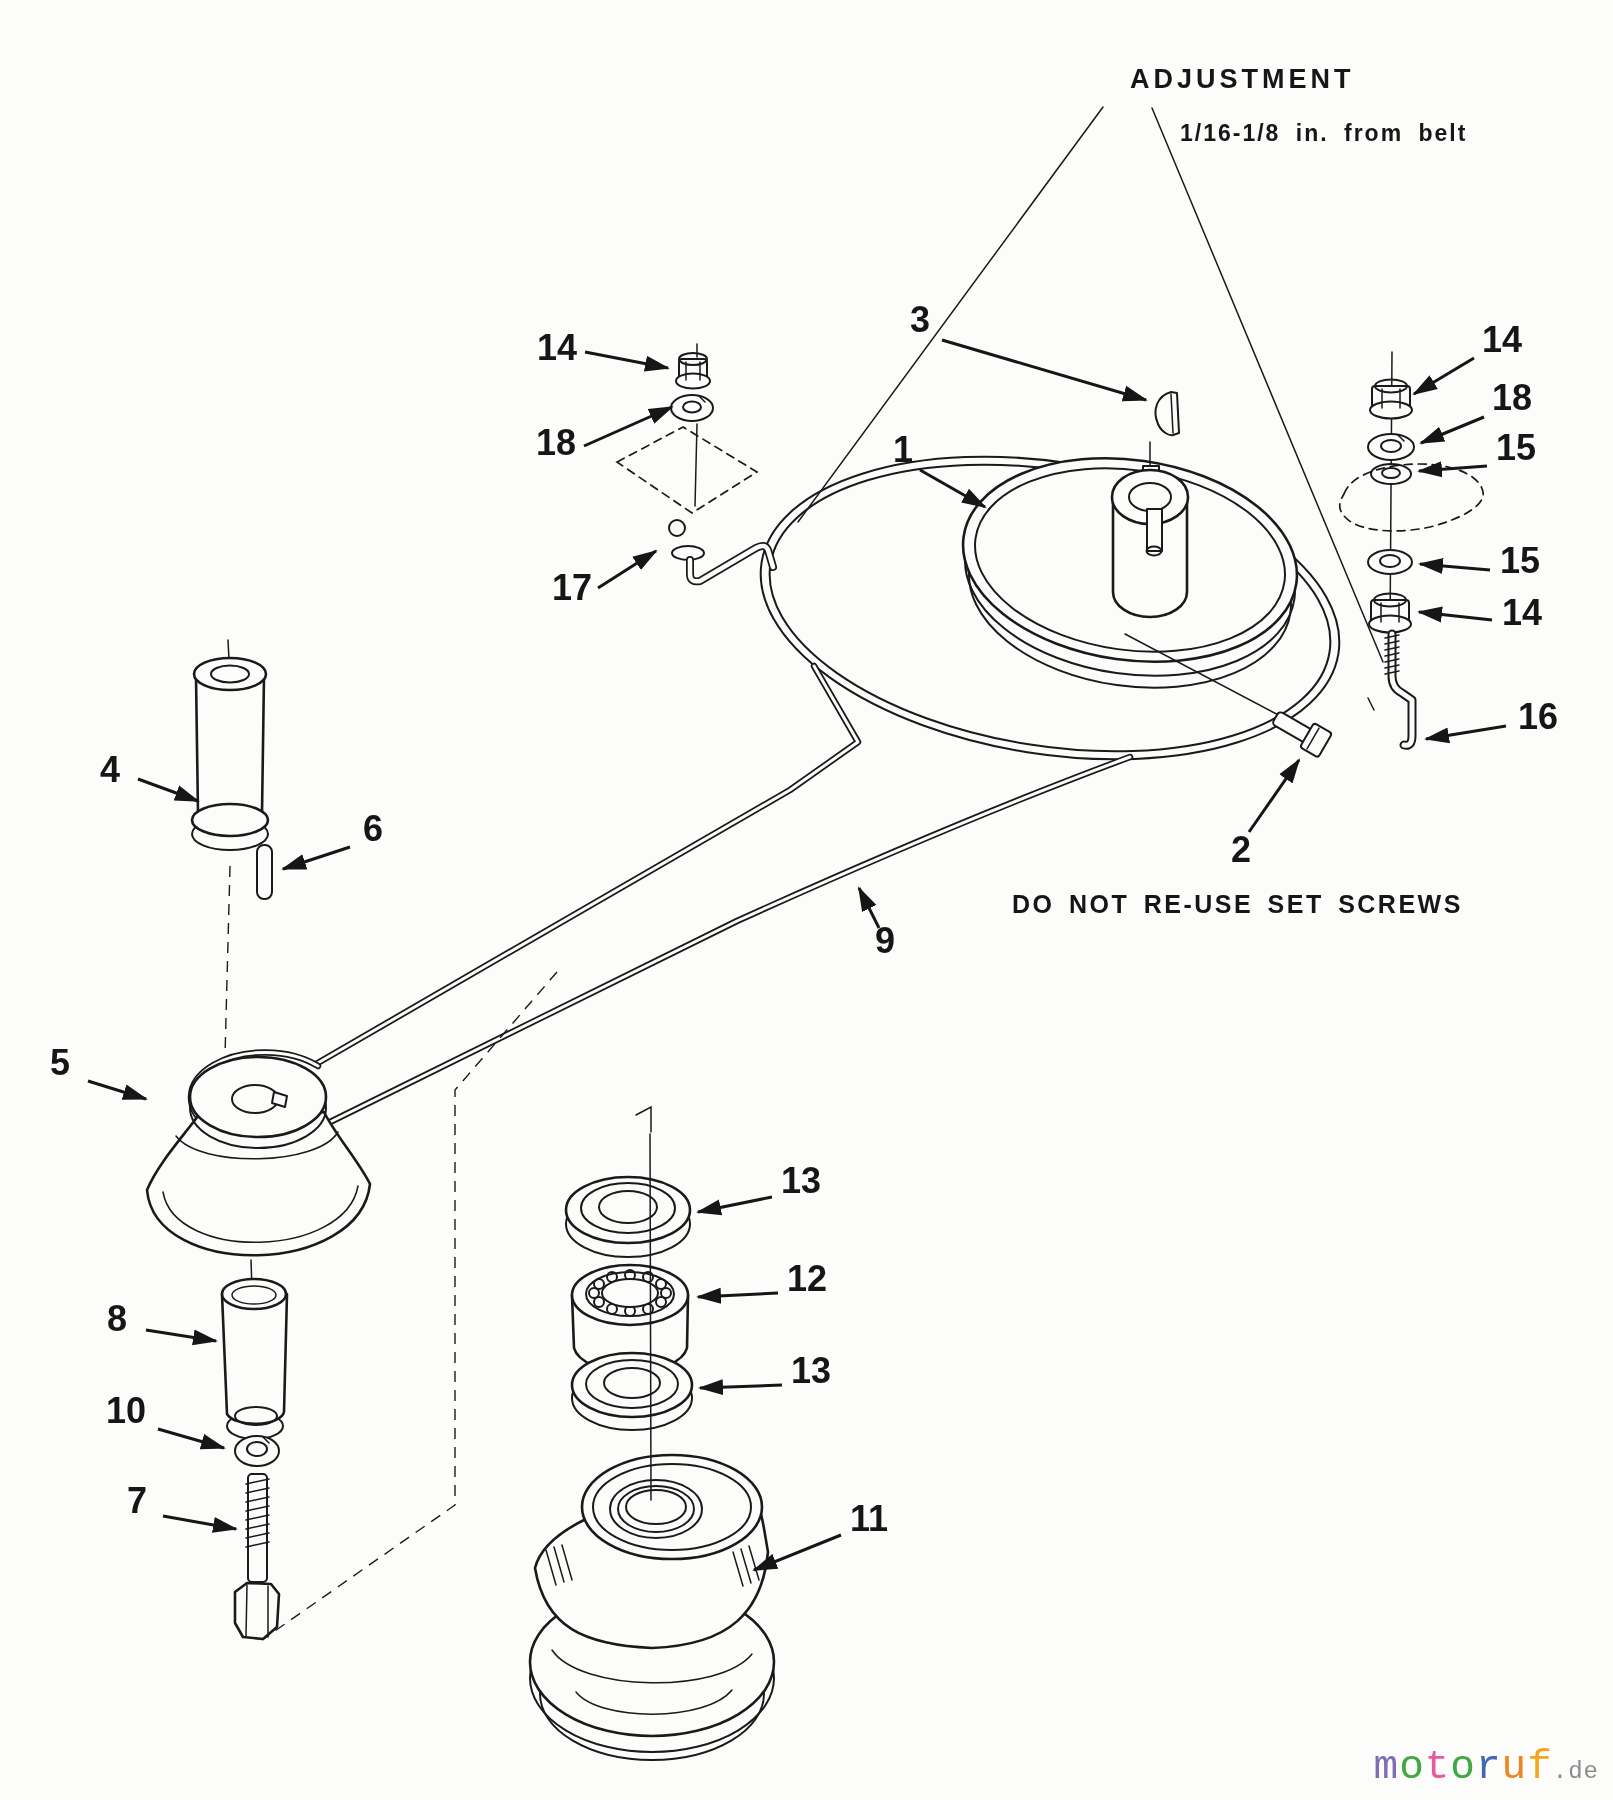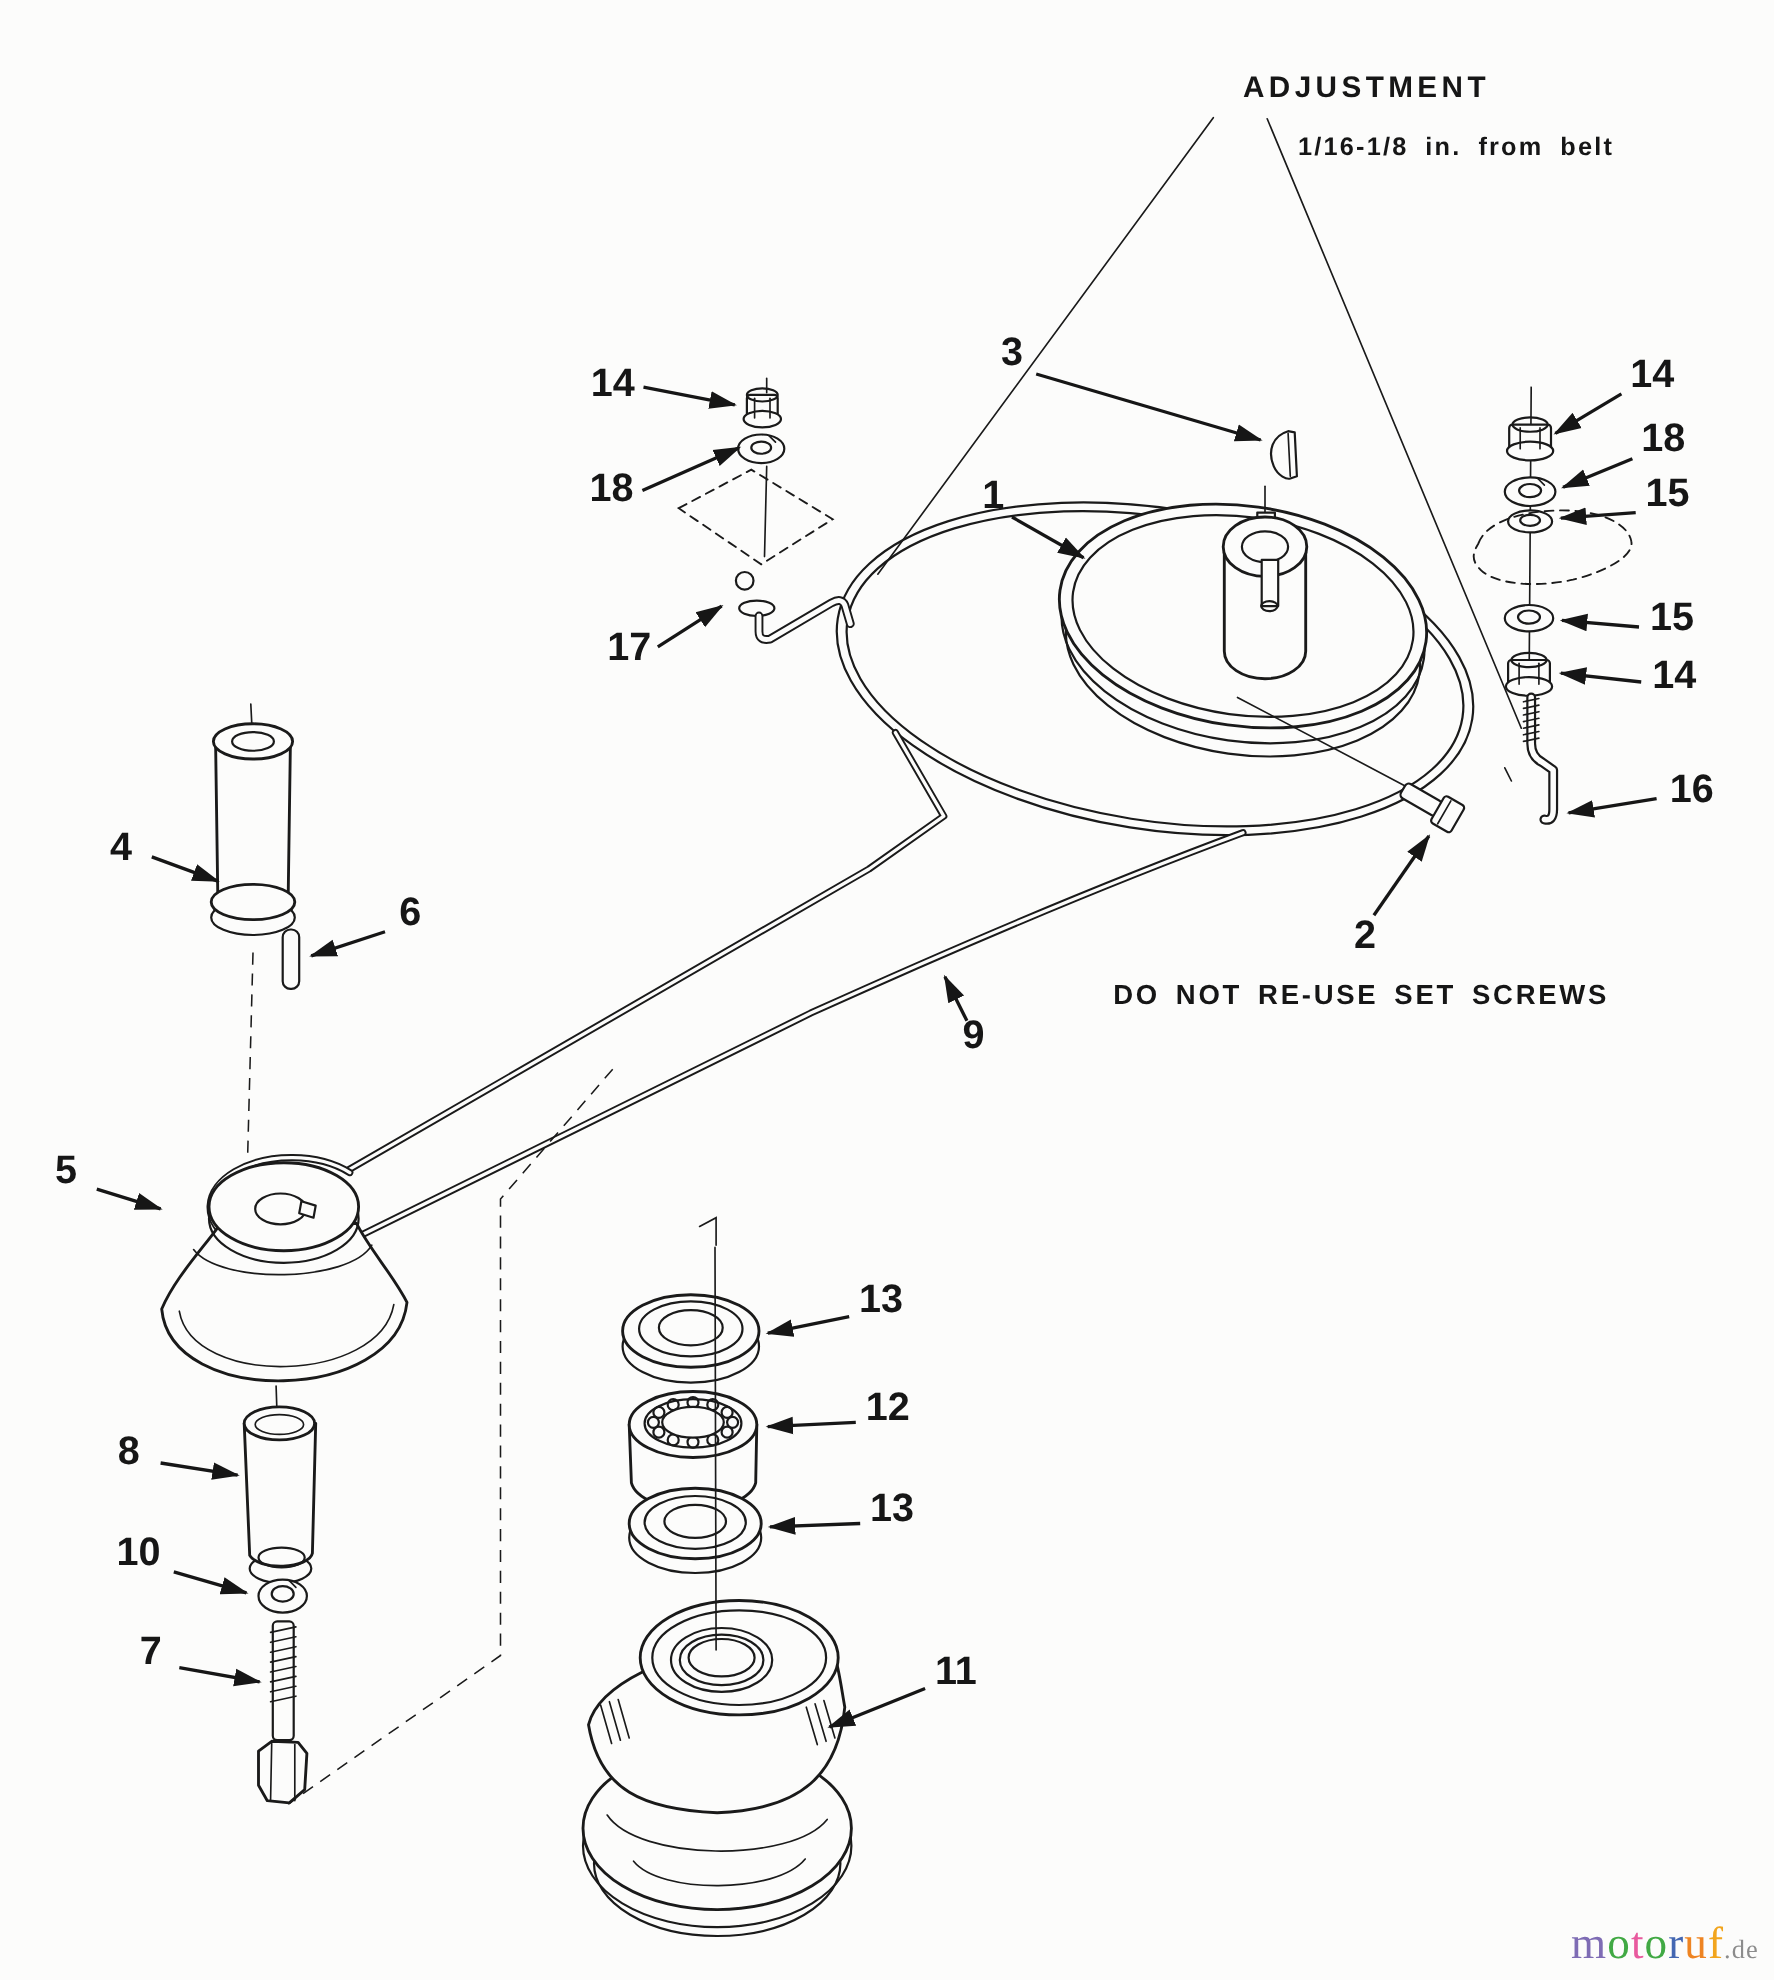--- a/index.html
+++ b/index.html
@@ -16,21 +16,21 @@
   .beltI{stroke:#fcfcfb;fill:none;stroke-width:3;stroke-linecap:round;stroke-linejoin:round;}
   .rodO{stroke:#1a1a1a;fill:none;stroke-width:9;stroke-linecap:round;stroke-linejoin:round;}
   .rodI{stroke:#fcfcfb;fill:none;stroke-width:5;stroke-linecap:round;stroke-linejoin:round;}
   .rodO2{stroke:#1a1a1a;fill:none;stroke-width:8;stroke-linecap:round;stroke-linejoin:round;}
   .rodI2{stroke:#fcfcfb;fill:none;stroke-width:4.5;stroke-linecap:round;stroke-linejoin:round;}
   .co-line{stroke:#161616;stroke-width:3;}
   .co-num{font:bold 36px "Liberation Sans",sans-serif;fill:#161616;}
   .note-title{font:bold 27px "Liberation Sans",sans-serif;fill:#161616;letter-spacing:4px;}
   .note-detail{font:bold 23px "Liberation Sans",sans-serif;fill:#161616;letter-spacing:2px;word-spacing:7px;}
   .note-warning{font:bold 25px "Liberation Sans",sans-serif;fill:#161616;letter-spacing:2.5px;word-spacing:5px;}
-  #watermark{position:absolute;right:14px;bottom:10px;font-family:Liberation Serif, serif;
+  #watermark{position:absolute;right:14px;bottom:10px;font-family:Liberation Mono, monospace;
              font-size:41px;letter-spacing:1px;}
   #watermark .suffix{font-size:24px;color:#8c8c8c;}
 </style>
 </head>
 <body>
 
 <div id="page">
 <svg id="diagram" width="1613" height="1800" viewBox="0 0 1613 1800">
   <defs>
     <marker id="arrowhead" markerUnits="userSpaceOnUse" markerWidth="26" markerHeight="18" refX="23" refY="9" orient="auto">

